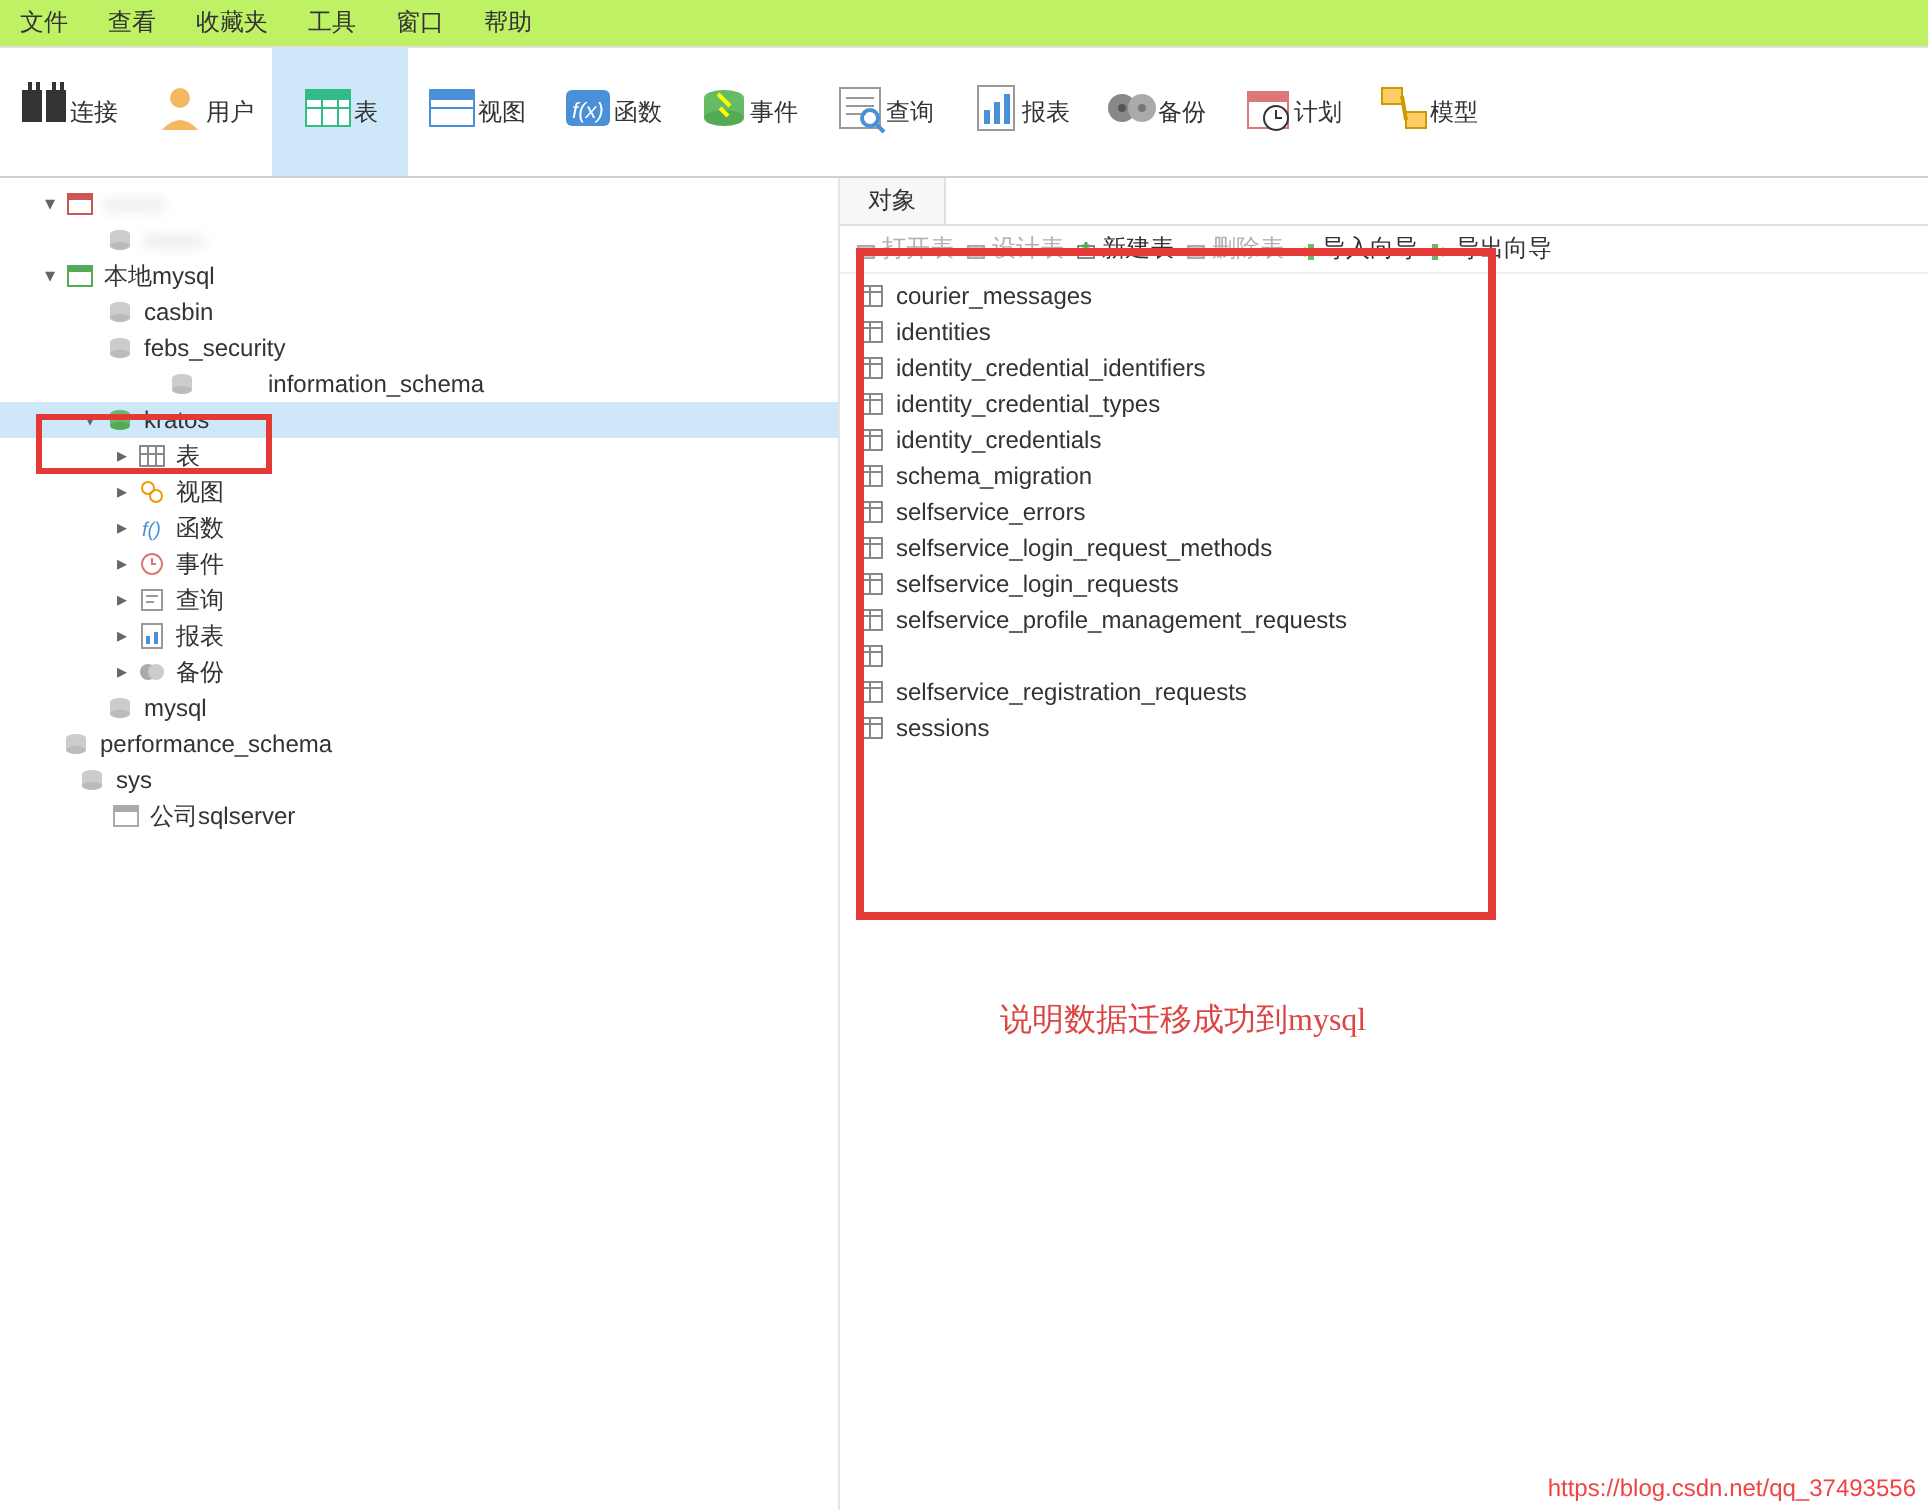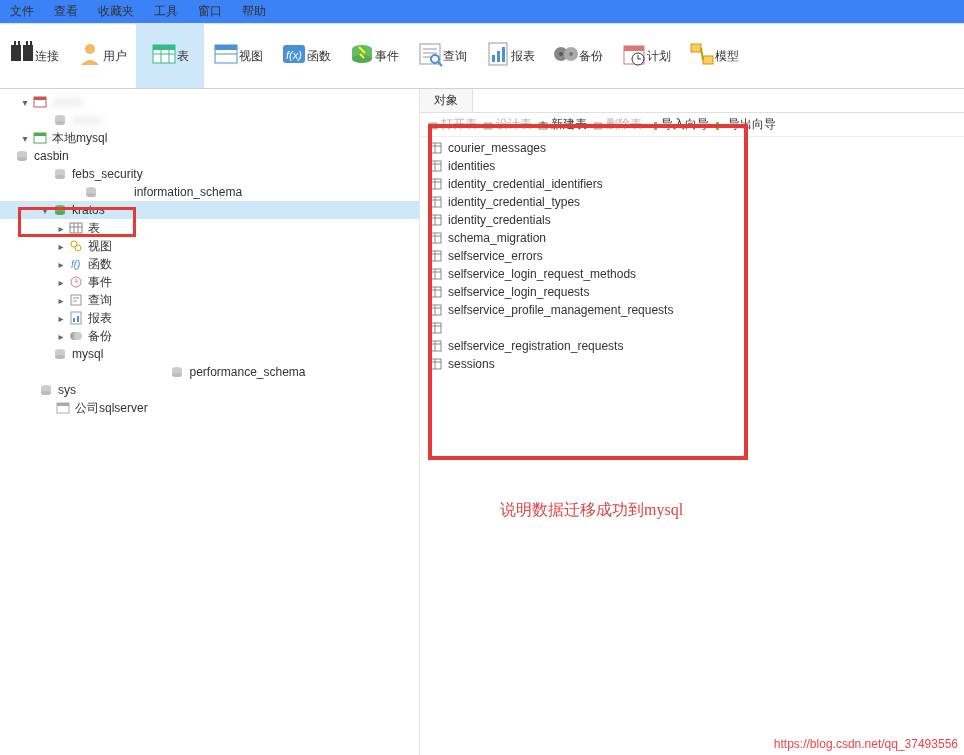--- a/index.html
+++ b/index.html
@@ -10,21 +10,21 @@
       color: #333;
       width: 964px;
       height: 755px;
       overflow: hidden;
       position: relative;
     }
     .menubar {
       display: flex;
       gap: 20px;
       padding: 4px 10px;
-      background: #3b82f6;
+      background: #bef264;
       border-bottom: 1px solid #e0e0e0;
       height: 24px;
       align-items: center;
     }
     .menubar span { cursor: default; }
     .toolbar {
       display: flex;
       border-bottom: 1px solid #d0d0d0;
       height: 65px;
       background: #fff;
@@ -266,21 +266,21 @@
       <div class="tree-row" style="padding-left: 18px;">
         <span class="chev">▾</span>
         <span class="nodeicon">
           <svg width="14" height="14" viewBox="0 0 14 14">
             <rect x="1" y="2" width="12" height="10" fill="#fff" stroke="#5a5"></rect>
             <rect x="1" y="2" width="12" height="3" fill="#5a5"></rect>
           </svg>
         </span>
         <span>本地mysql</span>
       </div>
-      <div class="tree-row" style=" text-align: center;">
+      <div class="tree-row" style="padding-left: 38px; text-align: center;">
         <span class="chev"></span>
         <span class="nodeicon">
           <svg width="14" height="14" viewBox="0 0 14 14">
             <ellipse cx="7" cy="4" rx="5" ry="2" fill="#ccc"></ellipse>
             <rect x="2" y="4" width="10" height="6" fill="#ccc"></rect>
             <ellipse cx="7" cy="10" rx="5" ry="2" fill="#bbb"></ellipse>
           </svg>
         </span>
         <span>casbin</span>
       </div>
@@ -391,21 +391,21 @@
         <span class="chev"></span>
         <span class="nodeicon">
           <svg width="14" height="14" viewBox="0 0 14 14">
             <ellipse cx="7" cy="4" rx="5" ry="2" fill="#ccc"></ellipse>
             <rect x="2" y="4" width="10" height="6" fill="#ccc"></rect>
             <ellipse cx="7" cy="10" rx="5" ry="2" fill="#bbb"></ellipse>
           </svg>
         </span>
         <span>mysql</span>
       </div>
-      <div class="tree-row" style="padding-left: 42px; justify-content: center;">
+      <div class="tree-row" style="padding-left: 16px;">
         <span class="chev"></span>
         <span class="nodeicon">
           <svg width="14" height="14" viewBox="0 0 14 14">
             <ellipse cx="7" cy="4" rx="5" ry="2" fill="#ccc"></ellipse>
             <rect x="2" y="4" width="10" height="6" fill="#ccc"></rect>
             <ellipse cx="7" cy="10" rx="5" ry="2" fill="#bbb"></ellipse>
           </svg>
         </span>
         <span>performance_schema</span>
       </div>

